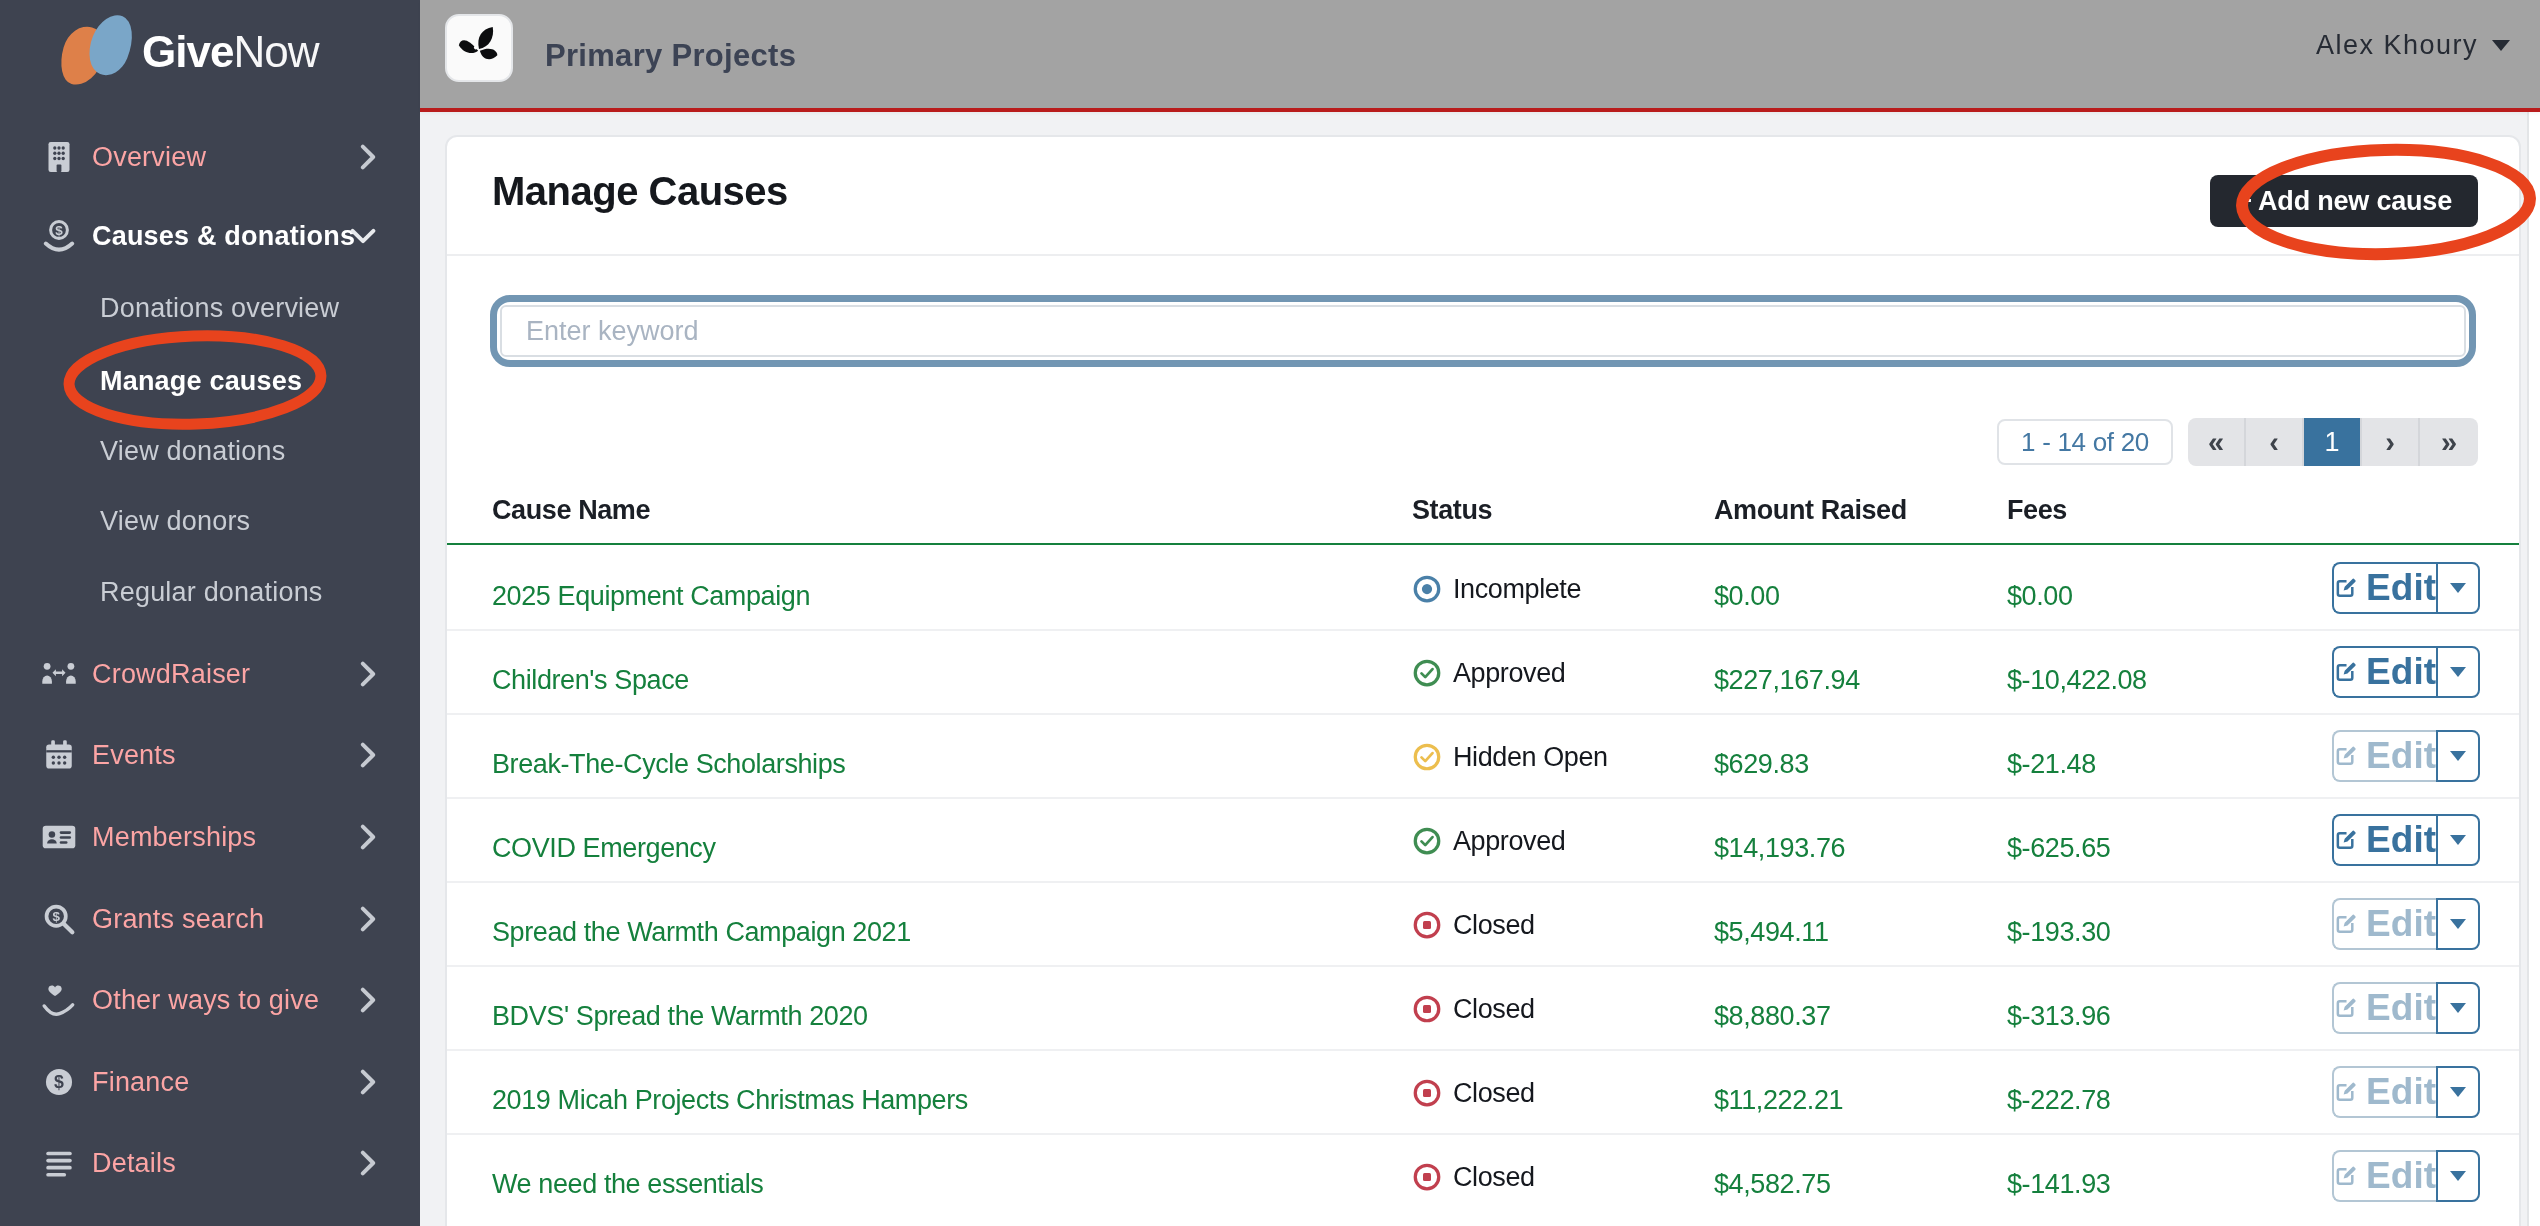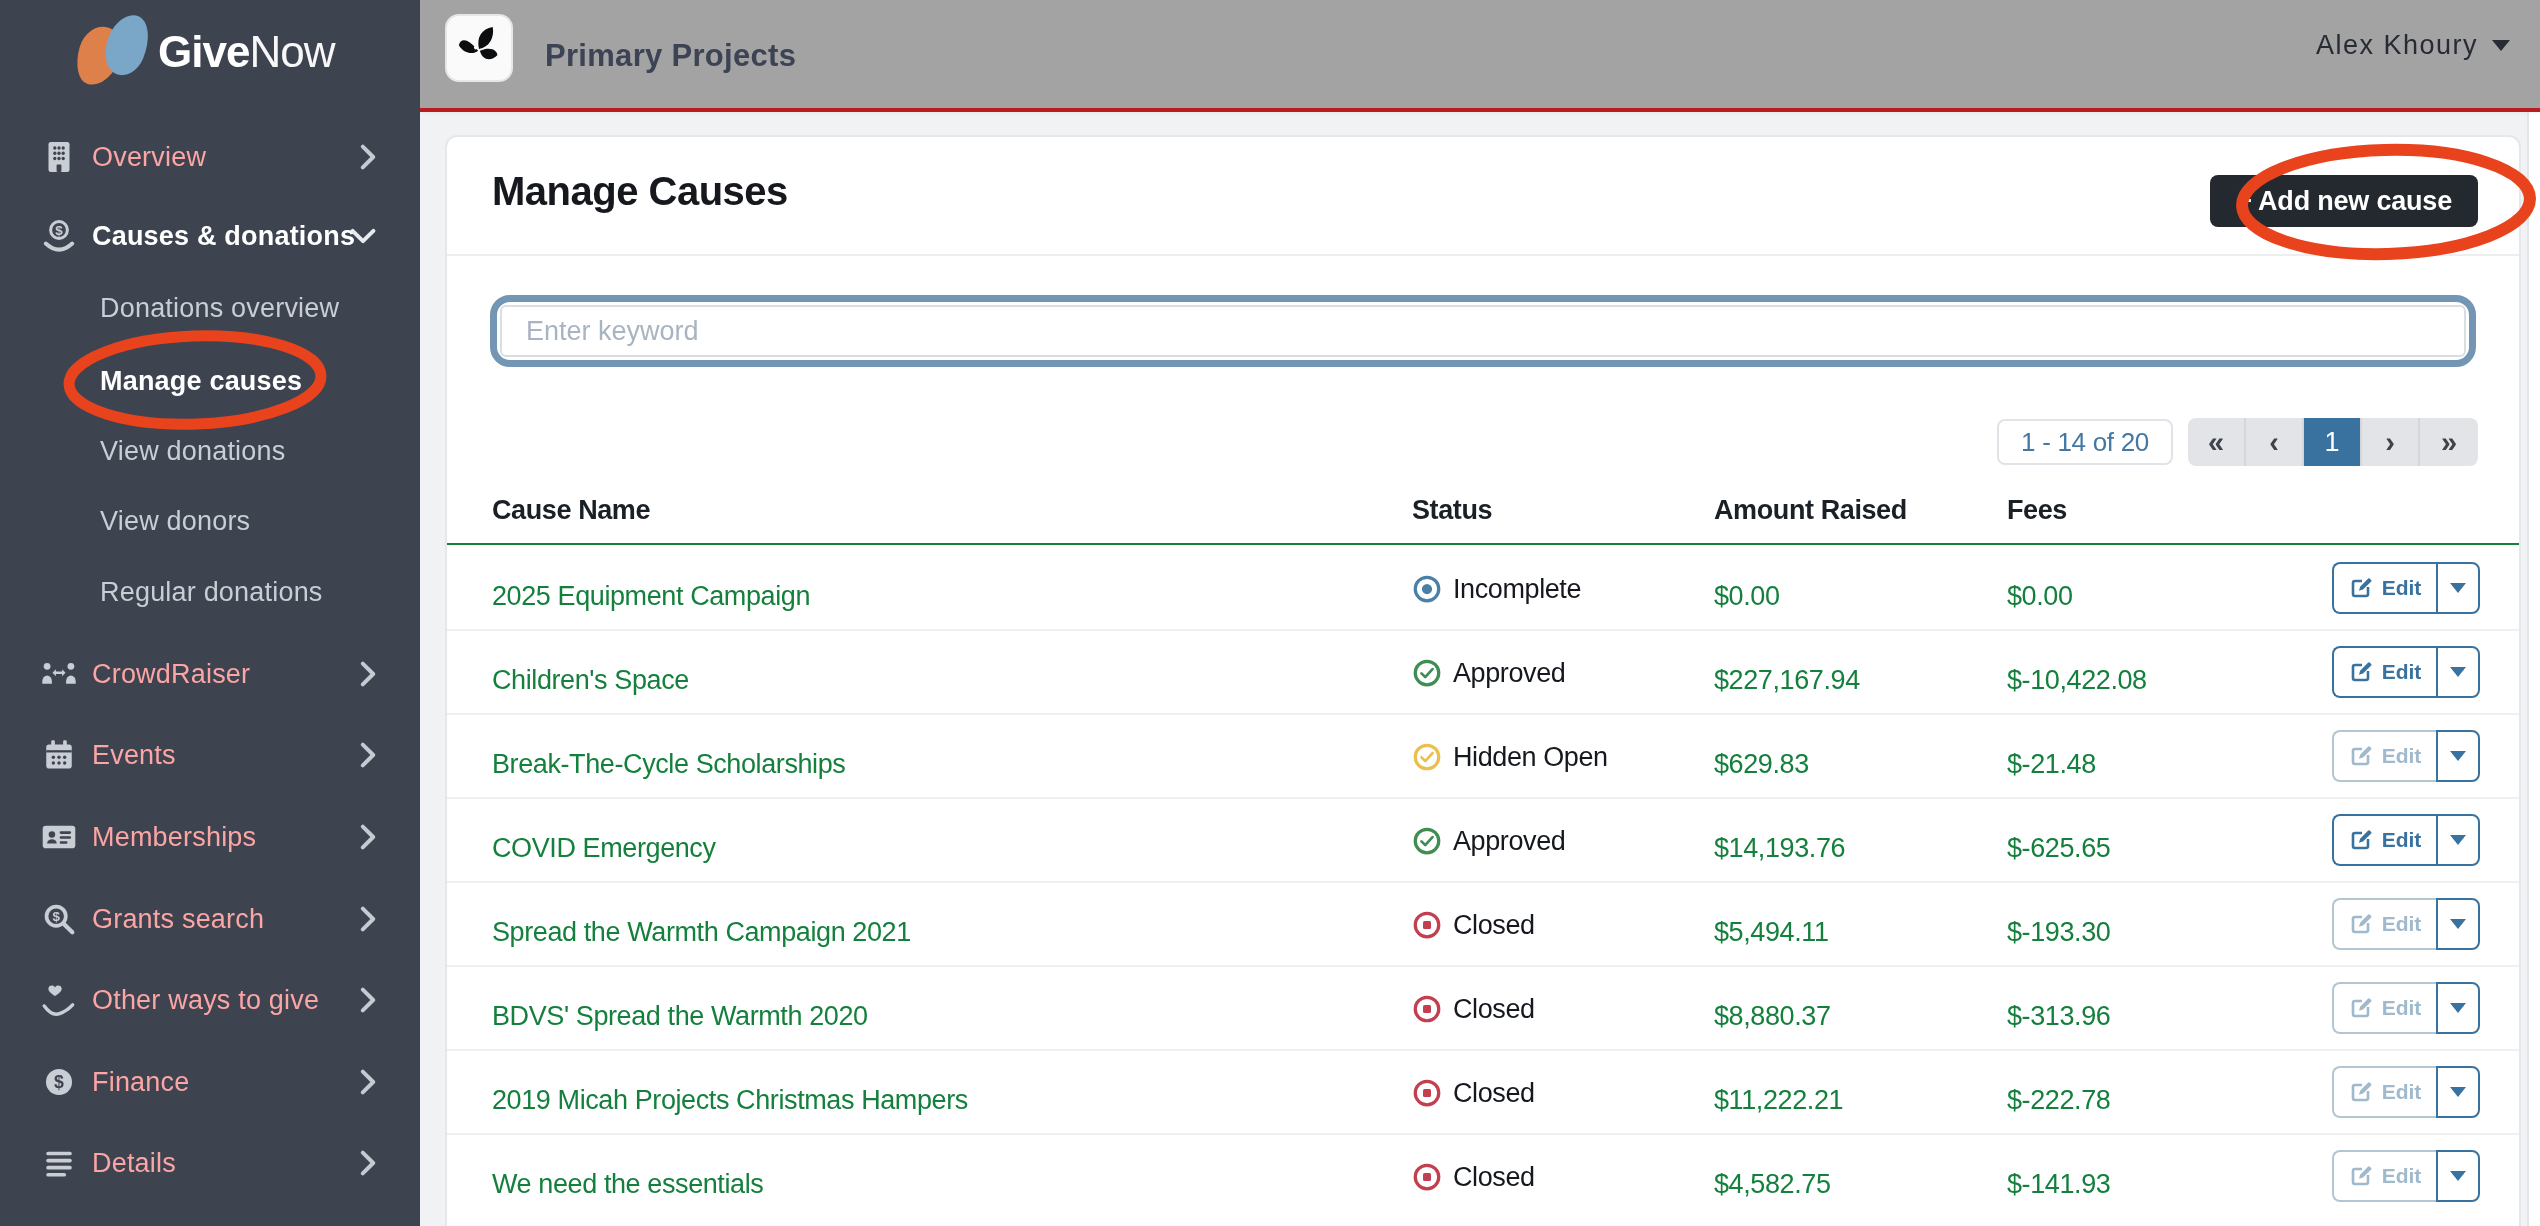--- a/index.html
+++ b/index.html
@@ -1,21 +1,21 @@
 <!DOCTYPE html>
 <html><head>
 <meta charset="utf-8">
 <style>
   html,body{margin:0;padding:0;width:2540px;height:1226px;overflow:hidden;
     font-family:"Liberation Sans","DejaVu Sans",sans-serif;background:#F1F2F4;}
   *{box-sizing:border-box;}
 
   
   .sidebar{position:absolute;left:0;top:0;width:420px;height:1226px;background:#3E4350;z-index:1;}
-  .logo-row{position:absolute;left:78px;top:10px;height:84px;display:flex;align-items:center;gap:10px;}
+  .logo-row{position:absolute;left:62px;top:10px;height:84px;display:flex;align-items:center;gap:10px;}
   .heart{position:relative;width:70px;height:76px;flex:0 0 auto;}
   .heart .orange{position:absolute;left:0;top:12px;width:42px;height:60px;background:#DE8049;
     border-radius:52% 48% 58% 42%/45% 38% 62% 55%;transform:rotate(16deg);}
   .heart .blue{position:absolute;right:1px;top:0;width:40px;height:62px;background:#7AA6C8;
     border-radius:48% 52% 50% 50%/40% 52% 48% 60%;transform:rotate(-158deg);}
   .brand{color:#fff;font-size:44px;letter-spacing:-1px;white-space:nowrap;}
   .brand .b1{font-weight:700;}
   .brand .b2{font-weight:400;opacity:.96;}
 
   .nav{position:absolute;left:0;top:0;width:100%;height:100%;}
@@ -79,21 +79,21 @@
   .trow:last-child{border-bottom:none;}
   .c-name,.c-amount,.c-fees{position:absolute;top:7px;height:84px;line-height:84px;
     font-size:27px;color:#15803d;letter-spacing:-.4px;white-space:nowrap;}
   .c-name{left:45px}.c-amount{left:1267px}.c-fees{left:1560px}
   .c-status{position:absolute;left:965px;top:0;height:84px;display:flex;align-items:center;gap:11px;
     font-size:27px;color:#15181E;letter-spacing:-.4px;}
 
   .edit-btn{position:absolute;left:1885px;top:15px;width:150px;height:52px;display:flex;cursor:pointer;}
   .edit-main{width:104px;display:flex;align-items:center;justify-content:center;gap:9px;
     border:2px solid #39729E;border-right:none;border-radius:8px 0 0 8px;background:#fff;
-    color:#39729E;font-size:21px;font-weight:700;}
+    color:#39729E;font-size:37px;font-weight:700;}
   .edit-caret{width:44px;border:2px solid #39729E;border-radius:0 8px 8px 0;background:#fff;
     display:flex;align-items:center;justify-content:center;}
   .edit-caret i{width:0;height:0;border-left:8px solid transparent;border-right:8px solid transparent;
     border-top:10px solid #39729E;}
   .edit-btn.disabled .edit-main{border-color:#B3C6D4;color:#9FB9CD;}
 
   .annot{position:absolute;z-index:60;pointer-events:none;}
 
   svg text{font-family:"Liberation Sans","DejaVu Sans",sans-serif;}
 </style>

